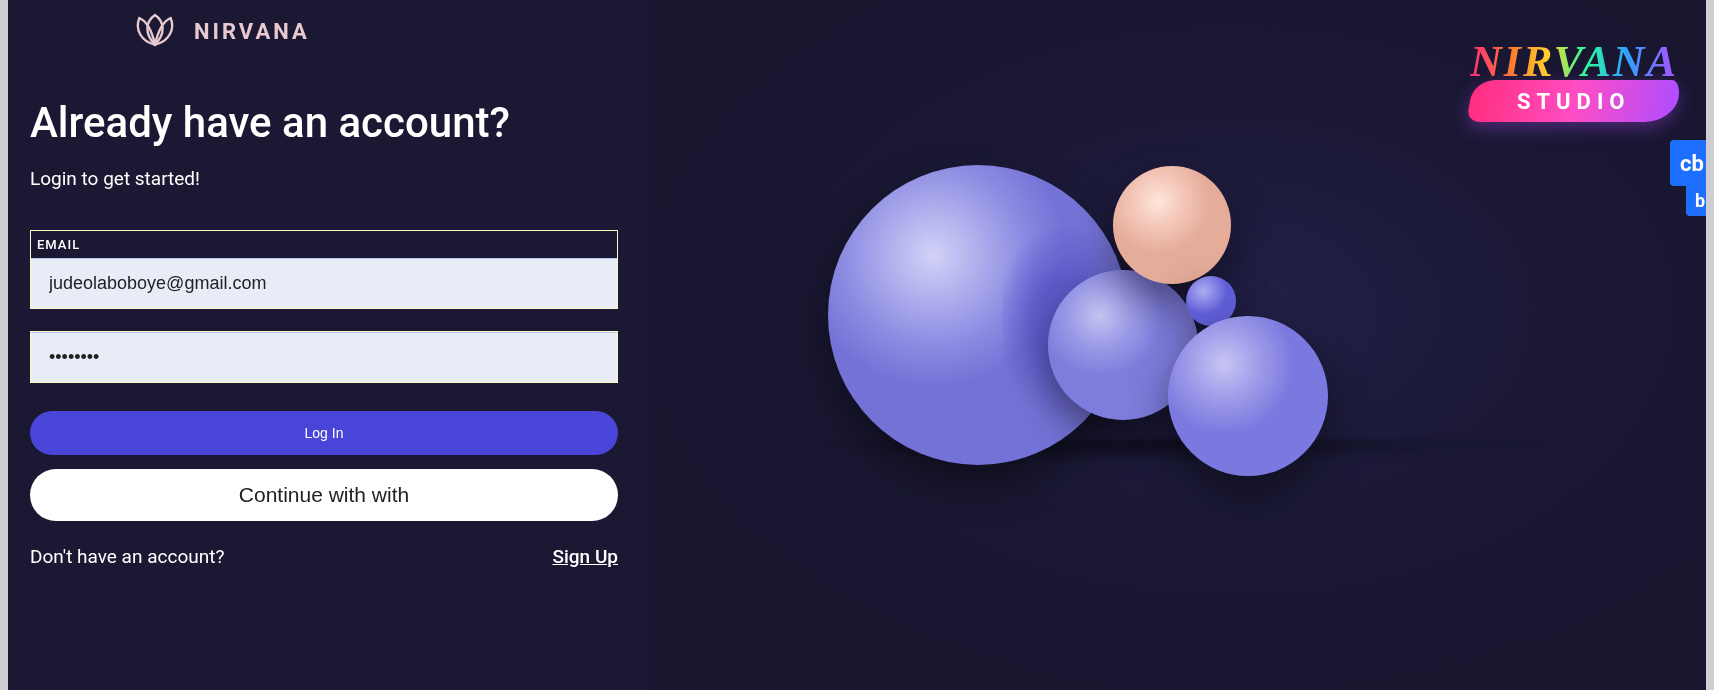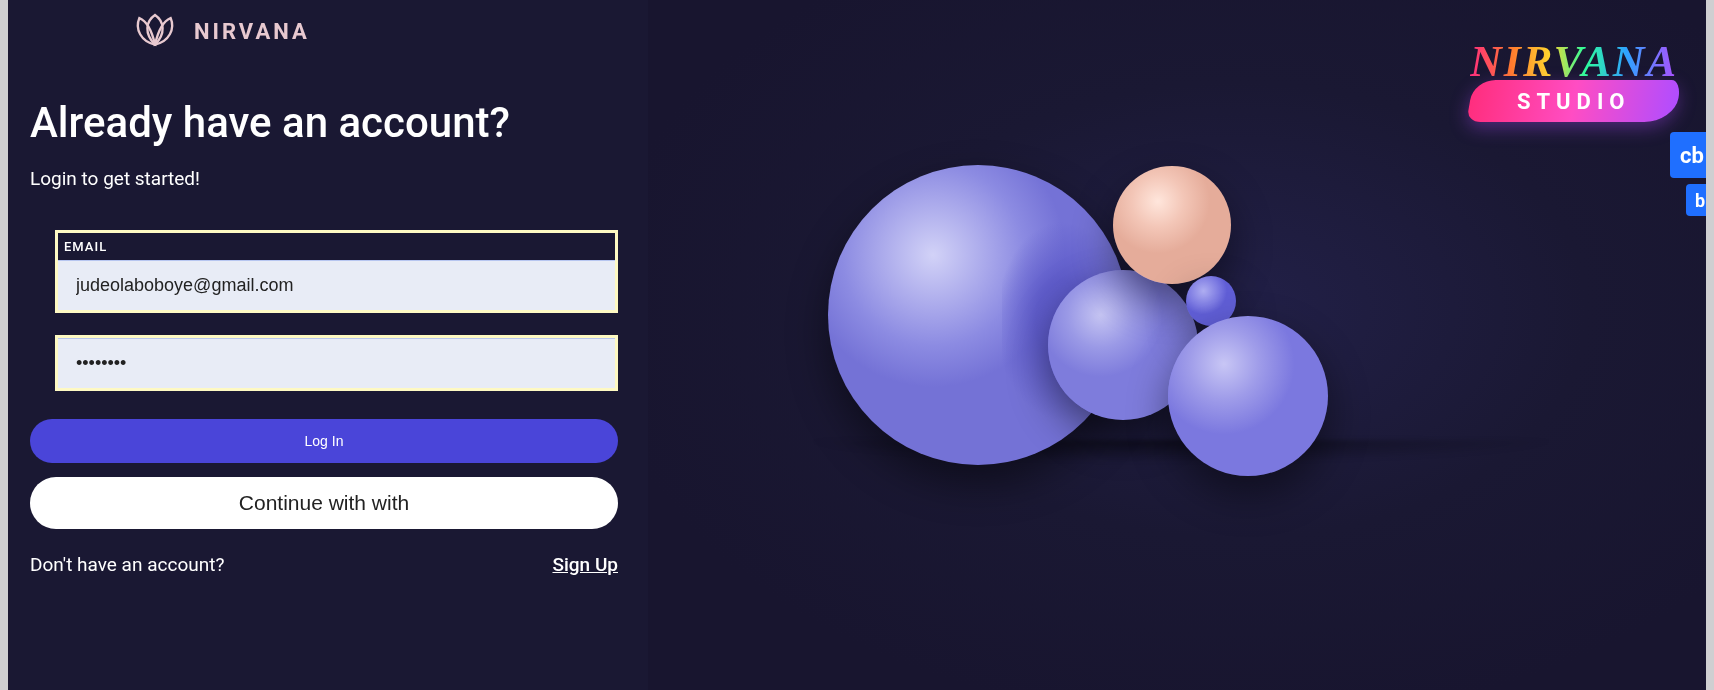--- a/index.html
+++ b/index.html
@@ -53,22 +53,21 @@
       color: #fff;
     }
     .subheading {
       font-size: 19px;
       font-weight: 400;
       margin-top: 20px;
       color: #fff;
     }
     .form-group {
       margin-top: 40px;
-      border: 3px solid #fef9c3;
-      margin-left: 25px;
+      border: 1px solid #fef9c3;
     }
     .form-group + .form-group {
       margin-top: 22px;
     }
     .field-label {
       font-size: 13px;
       font-weight: 500;
       letter-spacing: 1px;
       padding: 6px 8px 6px 6px;
       background: #1a1833;
@@ -240,21 +239,21 @@
       justify-content: center;
       border-radius: 4px 0 0 4px;
     }
     .cb-tab.secondary {
       top: 184px;
       width: 28px;
       height: 32px;
       font-size: 18px;
     }
     .cb-tab.primary {
-      top: 132px;
+      top: 140px;
     }
     .scroll-gutter-left, .scroll-gutter-right {
       position: fixed;
       top: 0;
       bottom: 0;
       width: 8px;
       background: #cfcfd1;
     }
     .scroll-gutter-left { left: 0; }
     .scroll-gutter-right { right: 0; }

